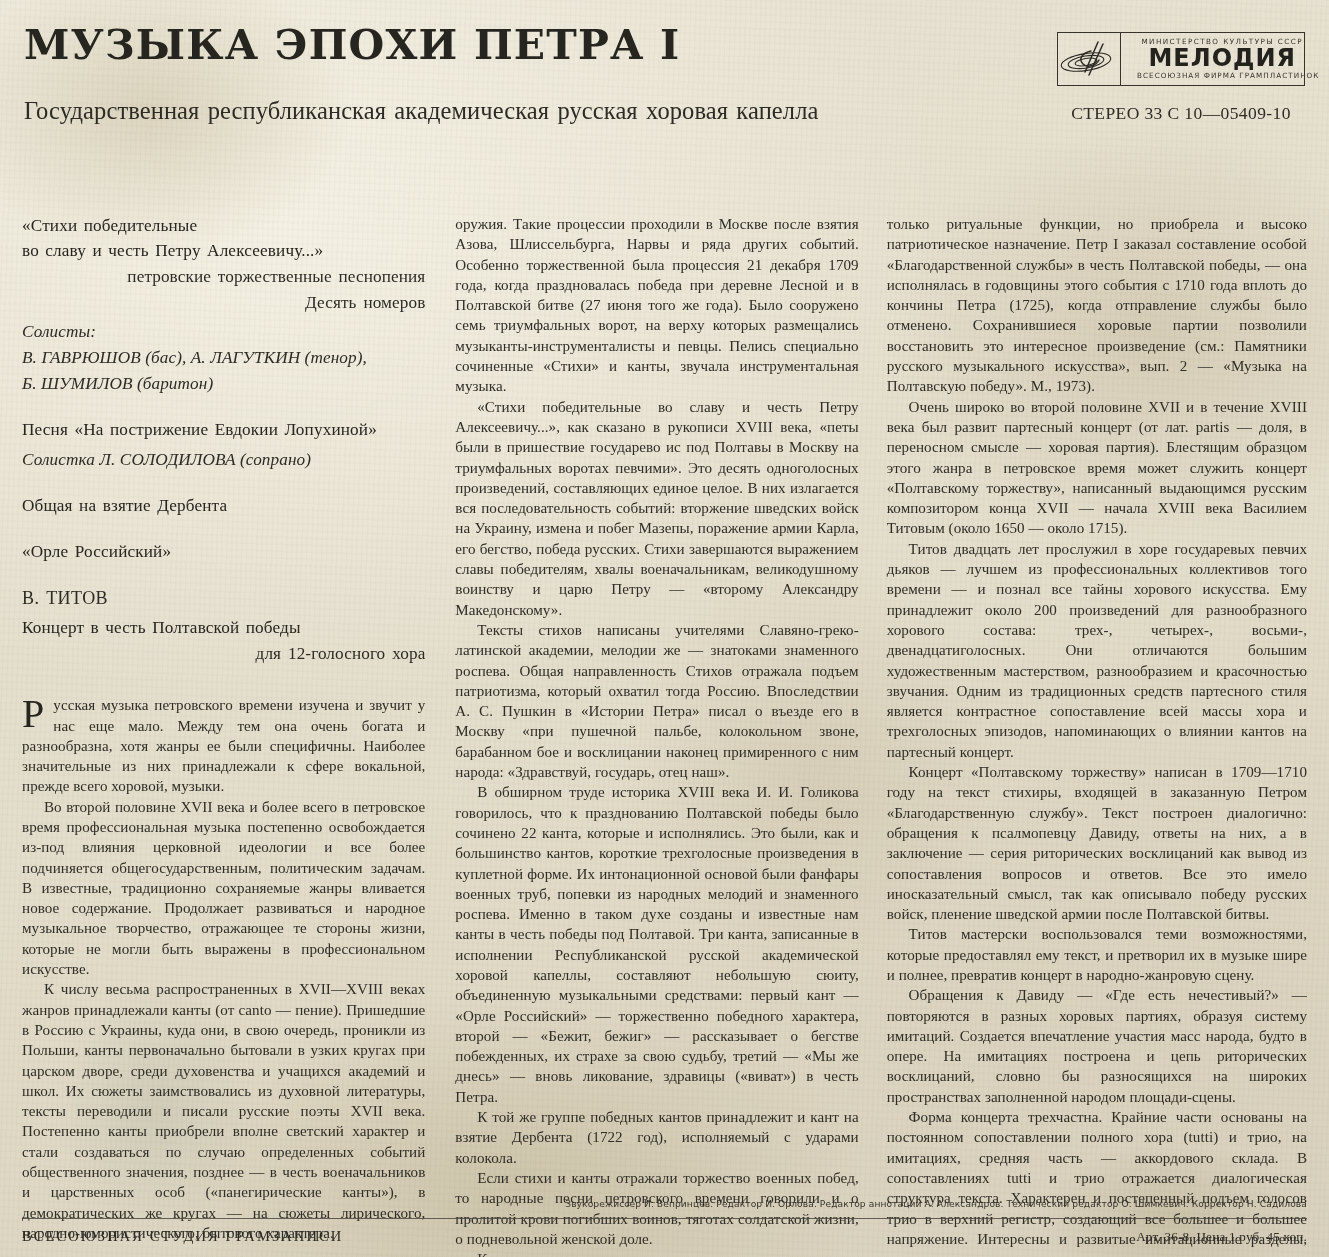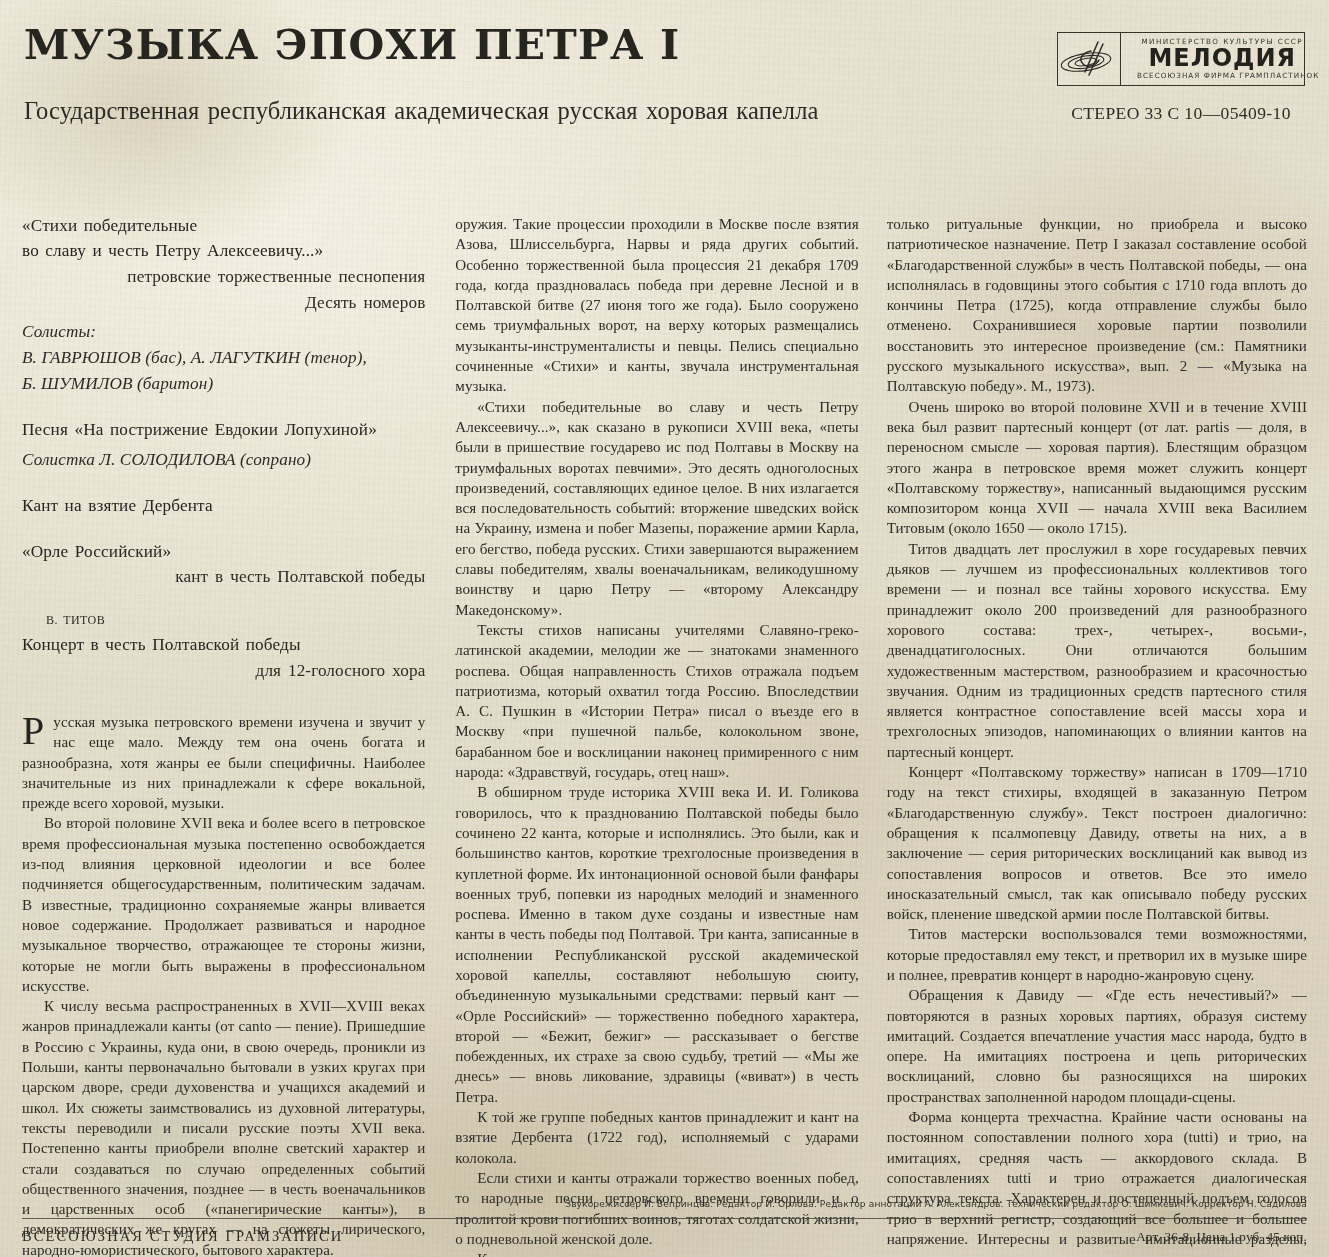--- a/index.html
+++ b/index.html
@@ -171,26 +171,25 @@
     text-align: right;
   }
   .tl-italic {
     font-style: italic;
     font-size: 17.2px;
     line-height: 1.5;
     letter-spacing: .1px;
     color: #2c2b25;
   }
   .tl-caps {
-    font-size: 12px;
+    font-size: 18px;
     line-height: 1.5;
     letter-spacing: .4px;
     word-spacing: 2px;
     color: #2c2b25;
-    margin-left: 24px;
   }
   .tl-gap-sm { height: 4px; }
 
   
   .body-text p {
     margin: 0;
     font-size: 15.1px;
     line-height: 1.345;
     text-align: justify;
     text-indent: 1.45em;
@@ -312,26 +311,25 @@
             <div class="tl-italic">Б. ШУМИЛОВ (баритон)</div>
           </div>
 
           <div class="tl-group">
             <div class="tl-bold"><span>Песня </span><span>«На пострижение Евдокии Лопухиной»</span></div>
             <div class="tl-gap-sm"></div>
             <div class="tl-italic">Солистка Л. СОЛОДИЛОВА (сопрано)</div>
           </div>
 
           <div class="tl-group">
-            <div class="tl-bold">Кант на взятие Дербента</div>
+            <div class="tl-bold">Общая на взятие Дербента</div>
           </div>
 
           <div class="tl-group">
             <div class="tl-bold">«Орле Российский»</div>
-            <div class="tl-plain">кант в честь Полтавской победы</div>
           </div>
 
           <div class="tl-group">
             <div class="tl-caps">В. ТИТОВ</div>
             <div class="tl-gap-sm"></div>
             <div class="tl-bold">Концерт в честь Полтавской победы</div>
             <div class="tl-plain">для 12-голосного хора</div>
           </div>
         </div>
 

